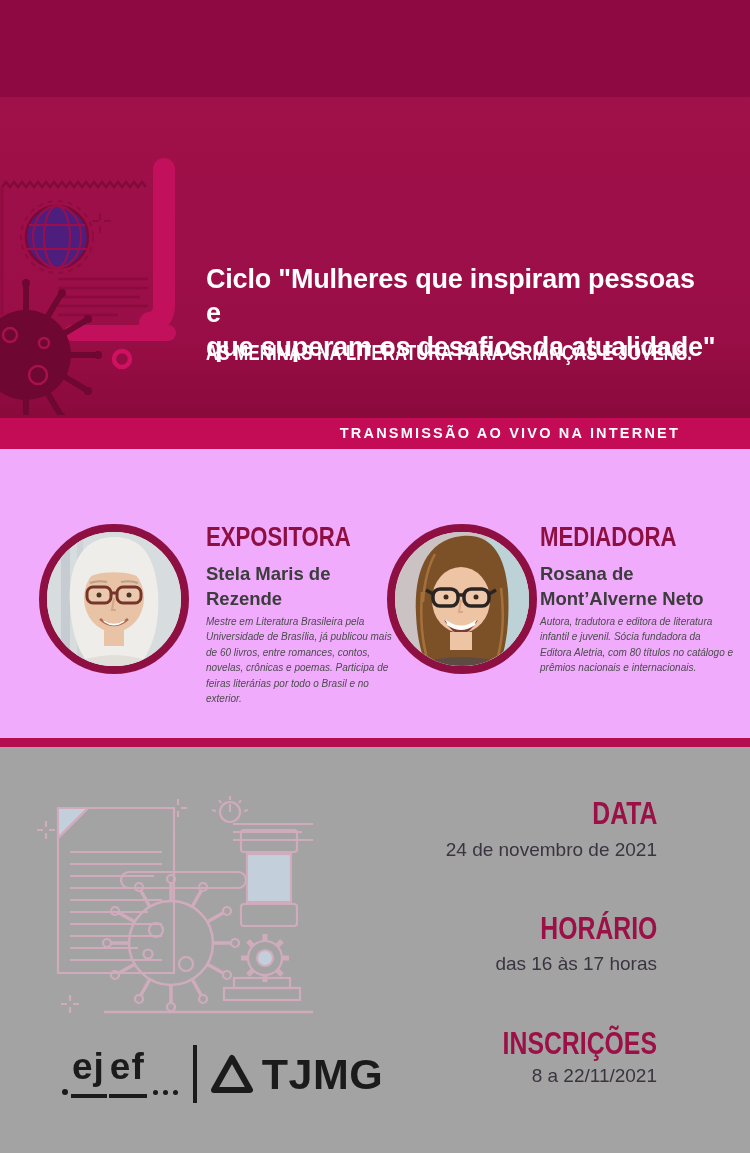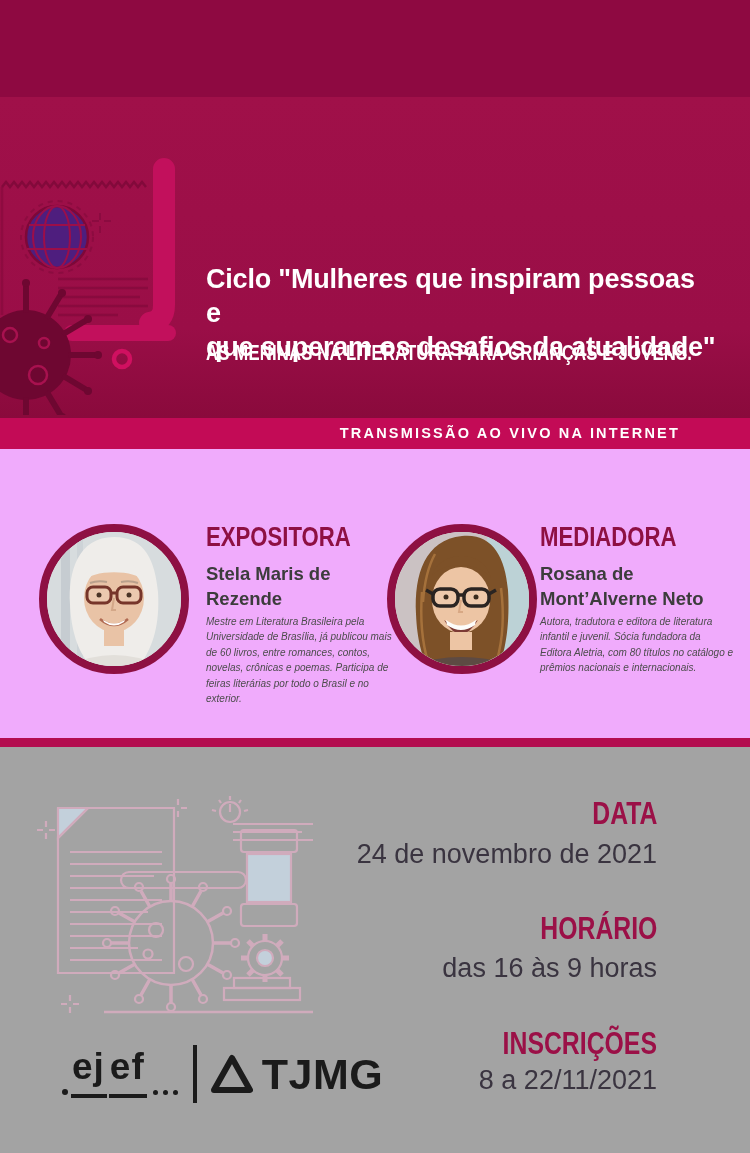--- a/index.html
+++ b/index.html
@@ -35,21 +35,21 @@
   #name-1{left:206px;width:142px;} #name-2{left:540px;width:200px;}
   .spk-bio{position:absolute;top:165px;color:#4C4C4C;font-size:10px;font-style:italic;line-height:15.4px;}
   #bio-1{left:206px;width:186px;} #bio-2{left:540px;width:194px;}
   
   .divider{position:absolute;left:0;top:738px;width:750px;height:9px;background:#B30D4F;}
   
   .bottom{position:absolute;left:0;top:747px;width:750px;height:406px;background:#a3a3a3;}
   .bottom-decor{position:absolute;left:28px;top:35px;width:285px;height:235px;}
   .detail-label{position:absolute;right:93px;color:#9B1047;font-size:31px;font-weight:bold;white-space:nowrap;
                 transform:scaleX(0.8);transform-origin:right center;}
-  .detail-value{position:absolute;right:93px;color:#3A3440;font-size:27px;white-space:nowrap;}
+  .detail-value{position:absolute;right:93px;color:#3A3440;font-size:19px;white-space:nowrap;}
   #lbl-data{top:49px;}  #val-data{top:92px;}
   #lbl-hor{top:164px;}  #val-hor{top:206px;}
   #lbl-ins{top:279px;}  #val-ins{top:318px;}
   
   .logo-row{position:absolute;left:62px;top:295px;display:flex;align-items:center;height:64px;}
   .ejef{display:flex;align-items:flex-end;color:#1B1B1B;font-size:37px;font-weight:bold;line-height:0.9;letter-spacing:1px;}
   .lead-dot{width:6px;height:6px;border-radius:50%;background:#1B1B1B;margin:0 3px 3px 0;}
   .ejef .seg{border-bottom:4px solid #1B1B1B;padding:0 2px 10px 1px;}
   .ejef .seg + .seg{margin-left:2px;}
   .trail-dots{display:flex;align-items:flex-end;margin:0 0 3px 6px;}
@@ -244,21 +244,21 @@
           <rect x="196" y="206" width="76" height="12"></rect>
         </g>
         <path d="M76,230 H285" stroke-width="2.5"></path>
       </g>
     </svg>
 
     <div class="detail-label" id="lbl-data">DATA</div>
     <div class="detail-value" id="val-data">24 de novembro de 2021</div>
 
     <div class="detail-label" id="lbl-hor">HORÁRIO</div>
-    <div class="detail-value" id="val-hor">das 16 às 9 horas</div>
+    <div class="detail-value" id="val-hor">das 16 às 17 horas</div>
 
     <div class="detail-label" id="lbl-ins">INSCRIÇÕES</div>
     <div class="detail-value" id="val-ins">8 a 22/11/2021</div>
 
     <div class="logo-row">
       <div class="ejef">
         <span class="lead-dot"></span>
         <span class="seg">ej</span>
         <span class="seg">ef</span>
         <span class="trail-dots">

